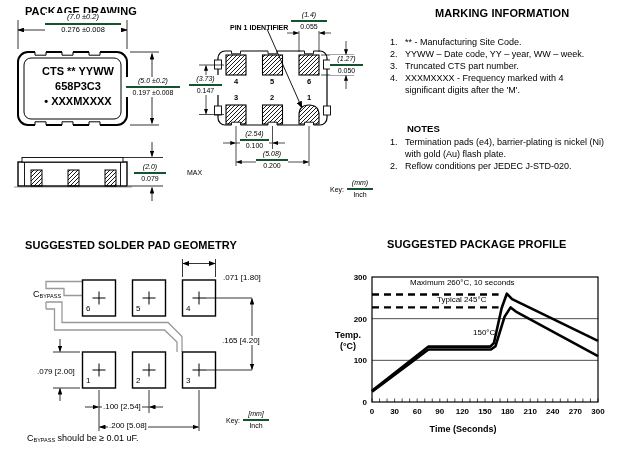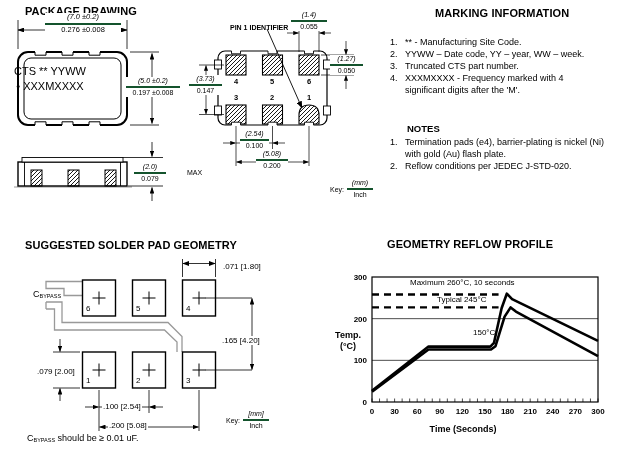--- a/index.html
+++ b/index.html
@@ -192,22 +192,23 @@
 
 <div class="dim big" style="left:45px;top:13px;width:76px;">
   <span class="t">(7.0 ±0.2)</span>
   <span class="b">0.276 ±0.008</span>
 </div>
 <div class="dim" style="left:126px;top:77px;width:54px;">
   <span class="t">(5.0 ±0.2)</span>
   <span class="b">0.197 ±0.008</span>
 </div>
 
-<div class="chiptext" style="left:8px;top:64px;width:84px;">
+<div class="chiptext" style="left:36px;top:64px;width:84px;font-weight:bold;">
   <div>CTS ** YYWW</div>
+  <div>658P3C3</div>
   <div>•  XXXMXXXX</div>
 </div>
 
 <div class="dim" style="left:134px;top:163px;width:32px;">
   <span class="t">(2.0)</span>
   <span class="b">0.079</span>
 </div>
 <div class="lbl" style="left:170px;top:169px;font-size:7px;">MAX</div>
 
 <div class="lbl pin1" style="left:213px;top:24px;">PIN 1 IDENTIFIER</div>
@@ -283,36 +284,36 @@
 <div class="lbl title" style="left:8px;top:239px;">SUGGESTED SOLDER PAD GEOMETRY</div>
 <div class="lbl" style="left:16px;top:289px;font-size:9px;"><span>C</span><span class="subt">BYPASS</span></div>
 
 <div class="padnum" style="left:86px;top:304px;">6</div>
 <div class="padnum" style="left:136px;top:304px;">5</div>
 <div class="padnum" style="left:186px;top:304px;">4</div>
 <div class="padnum" style="left:86px;top:376px;">1</div>
 <div class="padnum" style="left:136px;top:376px;">2</div>
 <div class="padnum" style="left:186px;top:376px;">3</div>
 
-<div class="sdim" style="left:222px;top:262px;background:none;">.071 [1.80]</div>
+<div class="sdim" style="left:222px;top:273px;background:none;">.071 [1.80]</div>
 <div class="sdim" style="left:221px;top:336px;">.165 [4.20]</div>
 <div class="sdim" style="left:36px;top:367px;">.079 [2.00]</div>
 <div class="sdim" style="left:102px;top:402px;">.100 [2.54]</div>
 <div class="sdim" style="left:108px;top:421px;">.200 [5.08]</div>
 
 <div class="keyrow" style="left:226px;top:410px;">
   <span class="kw">Key:</span>
   <span class="dim" style="position:static;width:26px;">
     <span class="t">[mm]</span>
     <span class="b">Inch</span>
   </span>
 </div>
 <div class="lbl note9" style="left:10px;top:433px;"><span>C</span><span class="subt">BYPASS</span><span> should be ≥ 0.01 uF.</span></div>
 
-<div class="lbl title" style="left:370px;top:238px;">GEOMETRY REFLOW PROFILE</div>
+<div class="lbl title" style="left:370px;top:238px;">SUGGESTED PACKAGE PROFILE</div>
 <div id="chart">
   <svg id="chart-svg" width="289" height="209">
       <rect x="42" y="25" width="226" height="125" fill="none" stroke="#000" stroke-width="1.2"></rect>
       <line x1="42" y1="108.33333333333334" x2="268" y2="108.33333333333334" stroke="#000" stroke-width="0.7"></line>
       <line x1="42" y1="66.66666666666667" x2="268" y2="66.66666666666667" stroke="#000" stroke-width="0.7"></line>
       <text x="37" y="153" text-anchor="end">0</text>
       <text x="37" y="111.33333333333334" text-anchor="end">100</text>
       <text x="37" y="69.66666666666667" text-anchor="end">200</text>
       <text x="37" y="28" text-anchor="end">300</text>
       <line x1="42" y1="150" x2="42" y2="146.5" stroke="#000" stroke-width="0.7"></line>

